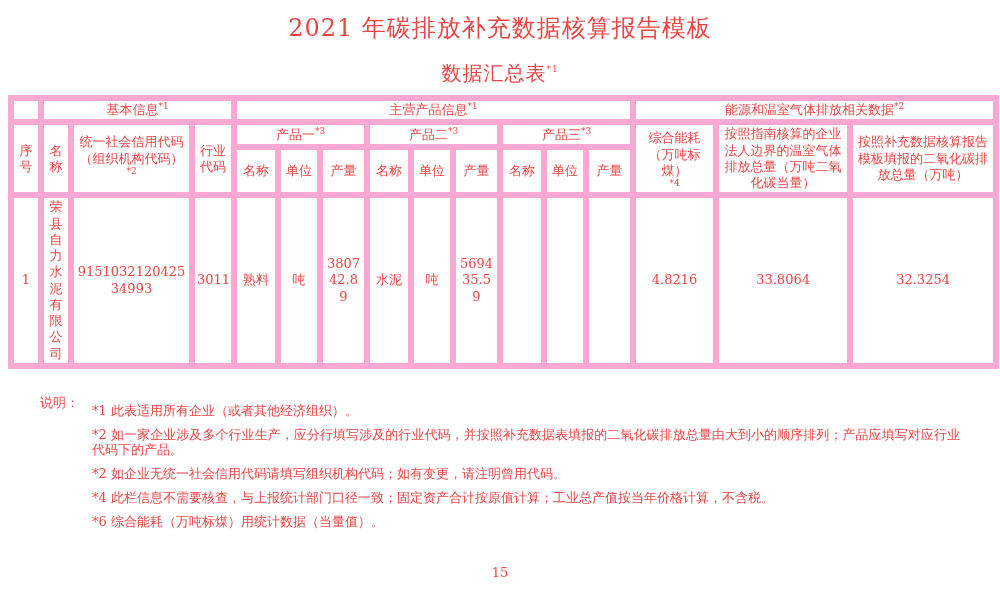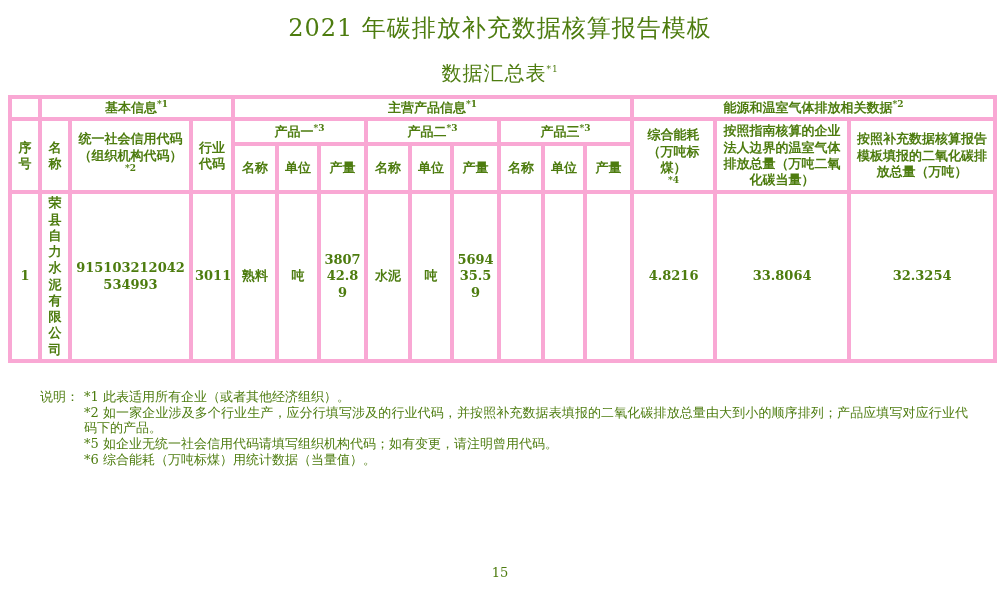--- a/index.html
+++ b/index.html
@@ -1,21 +1,21 @@
 <!DOCTYPE html>
 <html><head>
 <meta charset="utf-8">
 <style>
   html, body { margin: 0; padding: 0; background: #fff; }
   .page {
     position: relative;
     width: 1000px;
     height: 596px;
     background: #ffffff;
-    color: #4d7c0f;
+    color: #ef4444;
     font-family: "DejaVu Serif", "Liberation Serif", serif;
     overflow: hidden;
   }
   .title {
     text-align: center;
     font-size: 24px;
     font-weight: normal;
     margin: 12px 0 2px 0;
     letter-spacing: 1px;
   }
@@ -27,22 +27,22 @@
     letter-spacing: 1px;
   }
   sup { font-size: 9px; line-height: 0; }
   table.summary {
     border-collapse: collapse;
     table-layout: fixed;
     margin-left: 8px;
     width: 985px;
   }
   table.summary th, table.summary td {
-    border: 4px solid #f9a8d4;
-    font-weight: bold;
+    border: 6px solid #f9a8d4;
+    font-weight: normal;
     font-size: 13px;
     line-height: 1.25;
     text-align: center;
     vertical-align: middle;
     padding: 1px 2px;
     overflow: hidden;
   }
   tr.r-group  { height: 19px; }
   tr.r-prod   { height: 25px; }
   tr.r-sub    { height: 48px; }
@@ -52,21 +52,21 @@
   .sup-block { display: block; line-height: 0.9; }
   .notes {
     display: flex;
     margin: 26px 0 0 40px;
     width: 928px;
     font-size: 13px;
     line-height: 1.22;
   }
   .notes-label { flex: 0 0 44px; }
   .notes-body  { flex: 1; }
-  .note { margin: 0; text-align: justify; }
+  .note { margin: 8px; text-align: justify; }
   .page-number {
     position: absolute;
     bottom: 16px;
     left: 0;
     width: 100%;
     text-align: center;
     font-size: 13px;
   }
 </style>
 </head>
@@ -148,20 +148,21 @@
         <td>32.3254</td>
       </tr>
     </tbody>
   </table>
 
   <div class="notes">
     <span class="notes-label">说明：</span>
     <div class="notes-body">
       <p class="note">*1 此表适用所有企业（或者其他经济组织）。</p>
       <p class="note">*2 如一家企业涉及多个行业生产，应分行填写涉及的行业代码，并按照补充数据表填报的二氧化碳排放总量由大到小的顺序排列；产品应填写对应行业代码下的产品。</p>
-      <p class="note">*5 如企业无统一社会信用代码请填写组织机构代码；如有变更，请注明曾用代码。</p>
+      <p class="note">*2 如企业无统一社会信用代码请填写组织机构代码；如有变更，请注明曾用代码。</p>
+      <p class="note">*4 此栏信息不需要核查，与上报统计部门口径一致；固定资产合计按原值计算；工业总产值按当年价格计算，不含税。</p>
       <p class="note">*6 综合能耗（万吨标煤）用统计数据（当量值）。</p>
     </div>
   </div>
 
   <div class="page-number">15</div>
 
 </div>
 
 </body></html>

